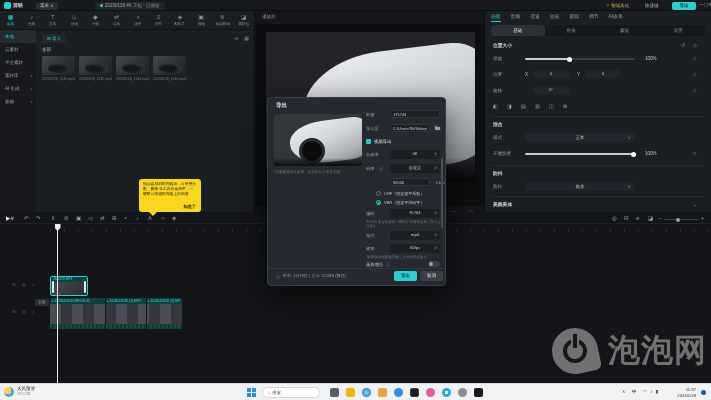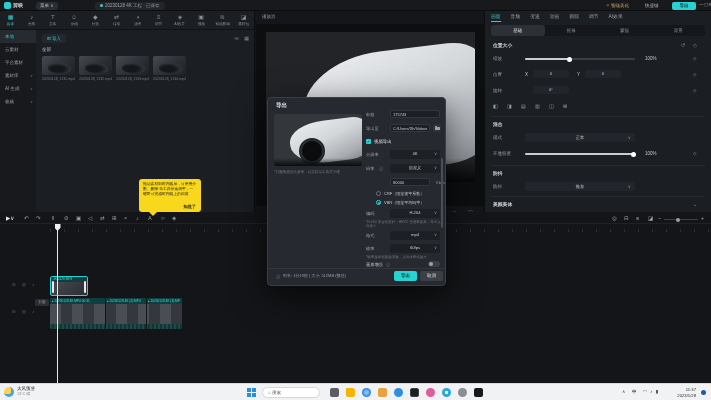--- a/index.html
+++ b/index.html
@@ -447,20 +447,28 @@
     <div class="dtoggle" style="top:163px;"></div>
 
     <div class="dscroll"></div>
     <div class="dfoot-div"></div>
     <div class="dinfo" style="left:8px; top:175.5px;">ⓘ</div>
     <div class="dstats" style="left:15px;">时长: 1分19秒 | 大小: 512MB (预估)</div>
     <div class="dbtn primary" style="left:126px;">导出</div>
     <div class="dbtn gray" style="left:152px;">取消</div>
   </div>
 
+  <div id="watermark">
+    <div class="wm-logo">
+      <div class="blob"></div>
+      <div class="ring"></div>
+      <div class="pbar"></div>
+    </div>
+    <div class="wm-text">泡泡网</div>
+  </div>
 
   <div id="taskbar">
     <div class="weather">
       <div class="wic"></div>
       <div>
         <div class="t1">大风预警</div>
         <div class="t2">13°C 晴</div>
       </div>
     </div>
     <div class="winlogo">

